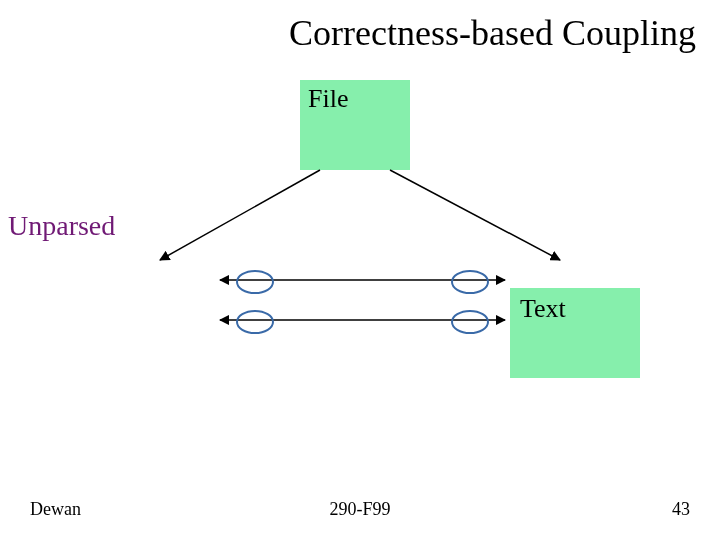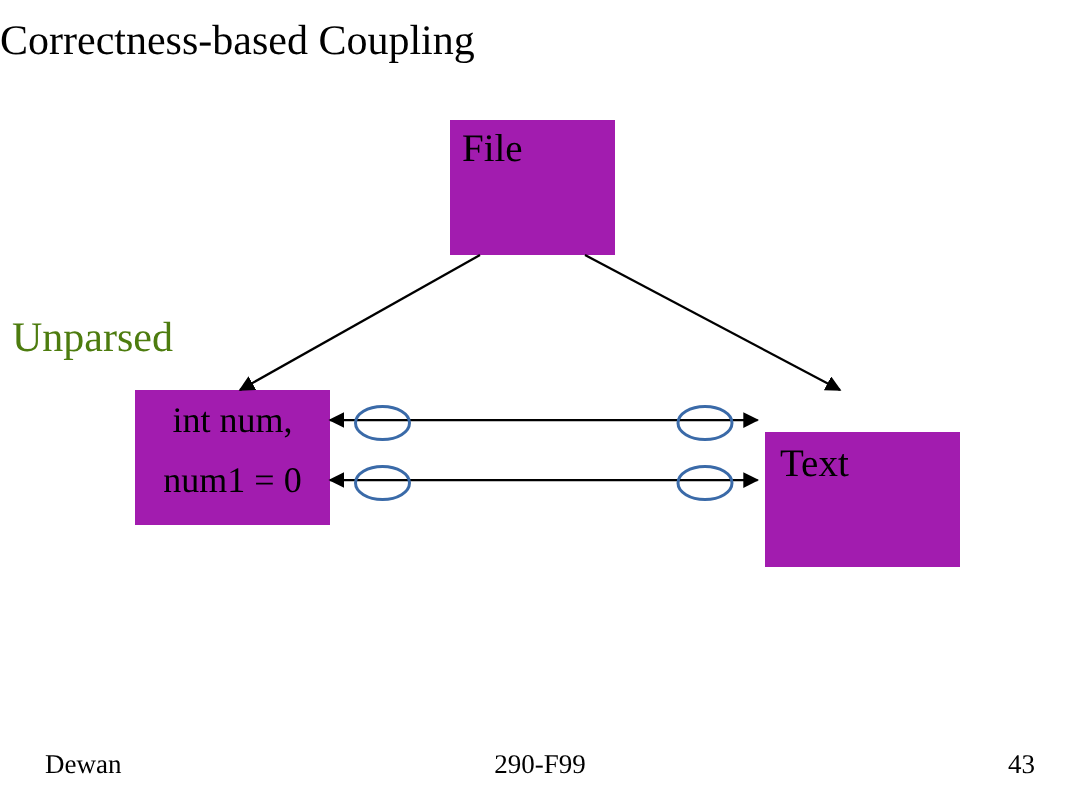--- a/index.html
+++ b/index.html
@@ -15,42 +15,42 @@
   .slide {
     position: relative;
     width: 720px;
     height: 540px;
   }
   .title {
     position: absolute;
     top: 12px;
     left: 0;
     width: 696px;
-    text-align: left;
-    font-size: 28px;
+    text-align: right;
+    font-size: 36px;
   }
   .box {
     position: absolute;
-    background: #a21caf;
+    background: #86efac;
     box-sizing: border-box;
   }
   .box-file {
     left: 300px;
     top: 80px;
     width: 110px;
     height: 90px;
     font-size: 26px;
     padding: 4px 8px;
   }
   .unparsed {
     position: absolute;
     left: 8px;
     top: 210px;
     font-size: 28px;
-    color: #4d7c0f;
+    color: #701a75;
   }
   .box-left {
     left: 90px;
     top: 260px;
     width: 130px;
     height: 90px;
     font-size: 24px;
     text-align: center;
   }
   .box-left .row1 {
@@ -107,24 +107,20 @@
 <div class="slide">
 
   <div class="title">Correctness-based Coupling</div>
 
   <div class="box box-file">
     <span>File</span>
   </div>
 
   <div class="unparsed">Unparsed</div>
 
-  <div class="box box-left">
-    <div class="row1">int num,</div>
-    <div class="row2">num1 = 0</div>
-  </div>
 
   <div class="box box-right">
     <span>Text</span>
   </div>
 
   <svg class="lines" viewBox="0 0 720 540">
     <defs>
       <marker id="arrow" viewBox="0 0 10 10" refX="9" refY="5" markerWidth="7" markerHeight="7" orient="auto-start-reverse">
         <path d="M 0 0 L 10 5 L 0 10 z" fill="#000"></path>
       </marker>

